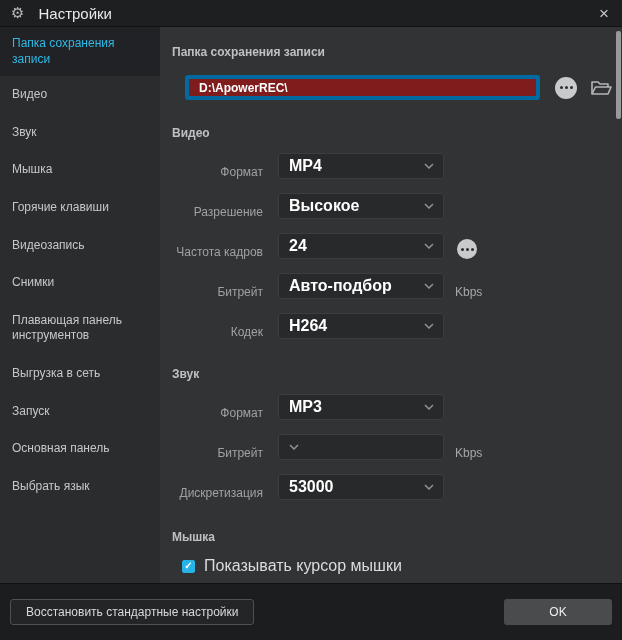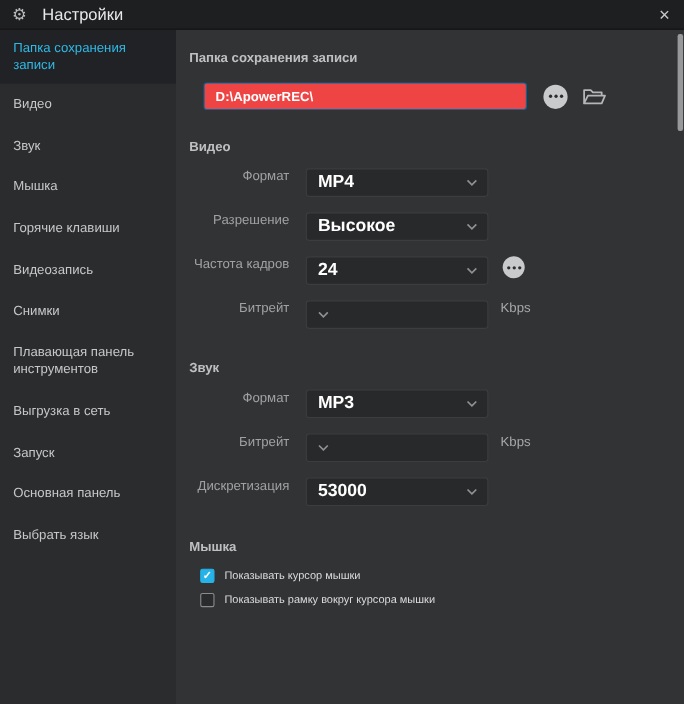--- a/index.html
+++ b/index.html
@@ -31,52 +31,52 @@
   
   .content { flex:1 1 auto; position:relative; padding:10px 0 0 12px; overflow:hidden; background:#323335; }
   .scroll-thumb { position:absolute; right:1px; top:4px; width:5px; height:88px; background:#98999b; border-radius:2px; }
   .section-title { font-size:12px; font-weight:700; color:#bec0c2; }
   .t-folder { margin-top:8px; }
   .t-video  { margin-top:26px; }
   .t-audio  { margin-top:28px; }
   .t-mouse  { margin-top:30px; }
   .path-row { display:flex; align-items:center; margin:16px 0 0 13px; }
   .path-input {
-    width:294px; height:25px; background:#ef4444; border:1px solid #0369a1;
+    width:355px; height:25px; background:#7f1d1d; border:4px solid #0369a1;
     border-radius:3px; color:#ffffff; font-size:12px; font-weight:700;
     padding:0 10px; outline:none; font-family:"Liberation Sans", sans-serif;
   }
   .circle-btn {
     width:22px; height:22px; border-radius:50%; background:#c9cacc;
     margin-left:15px; display:flex; align-items:center; justify-content:center; gap:2px;
     border:none; cursor:default; flex:0 0 auto;
   }
   .circle-btn .dot { width:3px; height:3px; border-radius:50%; background:#2c2d2f; }
   .folder-btn { margin-left:13px; background:none; border:none; cursor:default; display:flex; }
-  .row { display:flex; align-items:flex-start; margin-top:14px; }
+  .row { display:flex; align-items:flex-end; margin-top:14px; }
   .row.first { margin-top:13px; }
   .row-label { width:91px; text-align:right; margin-right:15px; font-size:12px; color:#9fa1a3; flex:0 0 91px; }
   .dropdown {
     width:166px; height:26px; background:#28292b; border:1px solid #3c3d3f;
     border-radius:3px; display:flex; align-items:center;
     padding:0 9px 0 10px; cursor:default; flex:0 0 166px;
   }
   .dropdown-value { flex:1; font-size:16px; font-weight:700; color:#ffffff; white-space:nowrap; overflow:hidden; }
   .suffix { margin-left:11px; font-size:12px; color:#a7a8aa; }
   .more-btn { margin-left:13px; width:20px; height:20px; }
   .check-row { display:flex; align-items:center; margin:13px 0 0 10px; cursor:default; }
   .check-row + .check-row { margin-top:9px; }
   .checkbox {
     width:13px; height:13px; border:1px solid #8a8b8d; border-radius:2px;
     background:#2a2b2d; display:flex; align-items:center; justify-content:center; flex:0 0 13px;
   }
   .checkbox .glyph { display:none; font-size:10px; font-weight:700; color:#ffffff; line-height:1; }
   .checkbox.checked { background:#25b3e8; border-color:#25b3e8; }
   .checkbox.checked .glyph { display:block; }
-  .check-label { margin-left:9px; font-size:10px; color:#dcdcdd; }
+  .check-label { margin-left:9px; font-size:16px; color:#dcdcdd; }
   
   .footer {
     height:57px; flex:0 0 57px; background:#1c1d1f; border-top:1px solid #111111;
     display:flex; align-items:center; justify-content:space-between; padding:0 10px;
   }
   .restore-btn {
     height:26px; padding:0 15px; background:#242527; border:1px solid #4f5052;
     border-radius:3px; color:#d8d9da; font-size:12px; cursor:default;
     font-family:"Liberation Sans", sans-serif;
   }
@@ -173,29 +173,41 @@
         <button class="circle-btn more-btn" style="margin-left:13px;">
           <span class="dot"></span>
           <span class="dot"></span>
           <span class="dot"></span>
         </button>
       </div>
 
       <div class="row">
         <span class="row-label">Битрейт</span>
         <div class="dropdown">
+          <span class="dropdown-value">Авто-подбор</span>
           <span style="display:flex;">
               <svg width="10" height="6" viewBox="0 0 10 6">
                 <polyline points="1,1 5,5 9,1" fill="none" stroke="#909193" stroke-width="1.5"></polyline>
               </svg>
             </span>
         </div>
         <span class="suffix">Kbps</span>
       </div>
 
+      <div class="row">
+        <span class="row-label">Кодек</span>
+        <div class="dropdown">
+          <span class="dropdown-value">H264</span>
+          <span style="display:flex;">
+              <svg width="10" height="6" viewBox="0 0 10 6">
+                <polyline points="1,1 5,5 9,1" fill="none" stroke="#909193" stroke-width="1.5"></polyline>
+              </svg>
+            </span>
+        </div>
+      </div>
 
       <div class="section-title t-audio">Звук</div>
 
       <div class="row first">
         <span class="row-label">Формат</span>
         <div class="dropdown">
           <span class="dropdown-value">MP3</span>
           <span style="display:flex;">
               <svg width="10" height="6" viewBox="0 0 10 6">
                 <polyline points="1,1 5,5 9,1" fill="none" stroke="#909193" stroke-width="1.5"></polyline>
@@ -241,14 +253,18 @@
         <span class="checkbox">
           
         </span>
         <span class="check-label">Показывать рамку вокруг курсора мышки</span>
       </div>
 
       <div class="scroll-thumb"></div>
     </div>
   </div>
 
+  <div class="footer">
+    <button class="restore-btn">Восстановить стандартные настройки</button>
+    <button class="ok-btn">OK</button>
+  </div>
 
 </div>
 
 </body></html>

